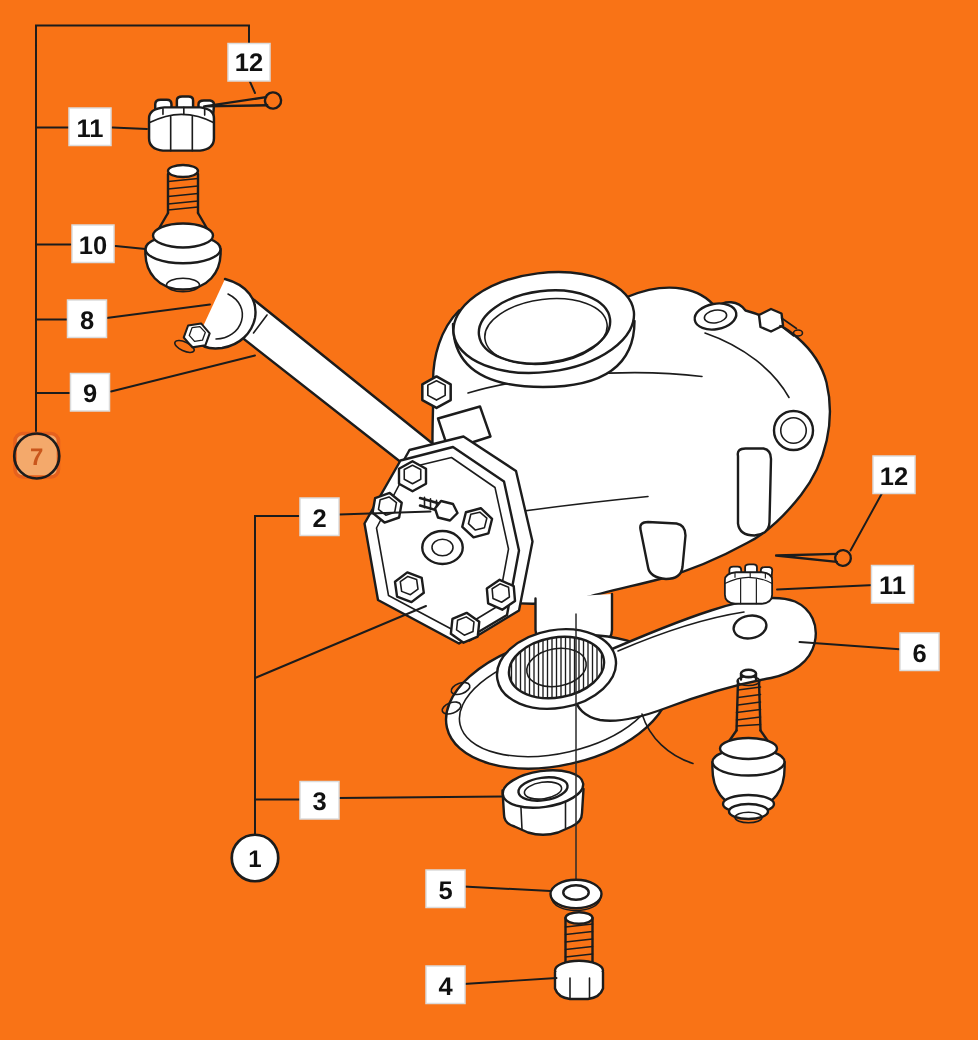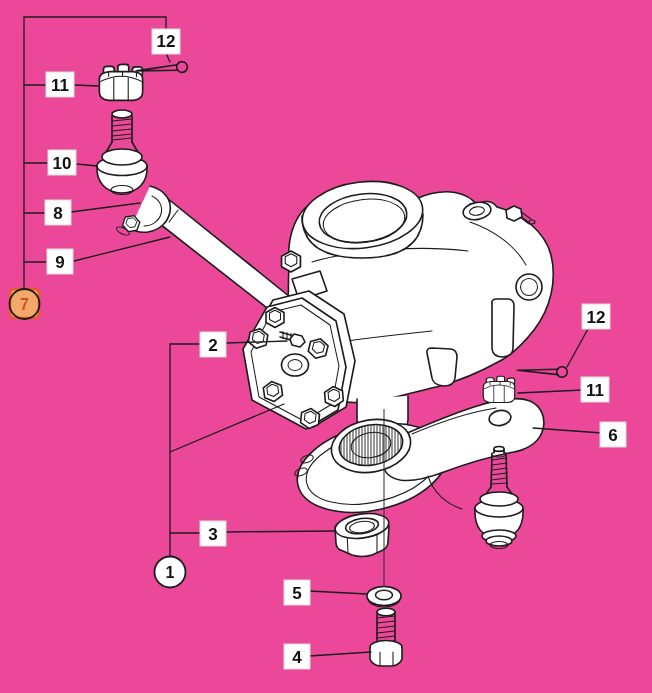--- a/index.html
+++ b/index.html
@@ -1,16 +1,16 @@
 <!DOCTYPE html>
 <html><head>
 <meta charset="utf-8">
 <style>
   html,body{margin:0;padding:0;background:#ffffff;}
-  .stage{position:relative;width:652px;height:693px;background:#ec4899;overflow:hidden;
+  .stage{position:relative;width:652px;height:693px;background:#f97316;overflow:hidden;
          font-family:"Liberation Sans", sans-serif;}
   svg{display:block}
   .ln{fill:none;stroke:#1c1c1c;stroke-width:1.6;stroke-linecap:round;stroke-linejoin:round;}
   .fw{fill:#ffffff;stroke:#1c1c1c;stroke-width:1.6;stroke-linecap:round;stroke-linejoin:round;}
   .thin{stroke-width:1.05;}
   .leader{fill:none;stroke:#1c1c1c;stroke-width:1.3;stroke-linecap:round;}
   .axis{fill:none;stroke:#2a2a2a;stroke-width:1;}
   .lblbox{fill:#ffffff;stroke:#dbdbdb;stroke-width:1;}
   .lbltxt{font-family:"Liberation Sans", sans-serif;font-weight:bold;font-size:17px;fill:#111111;
           text-anchor:middle;}

